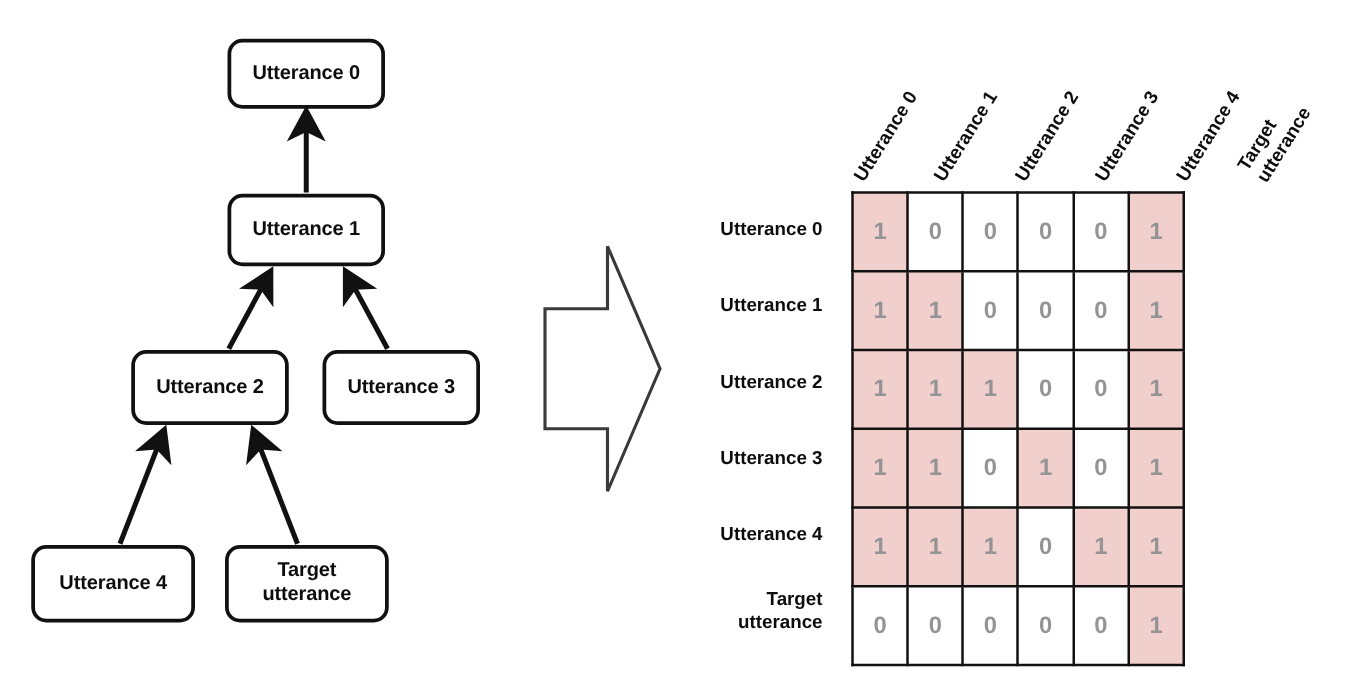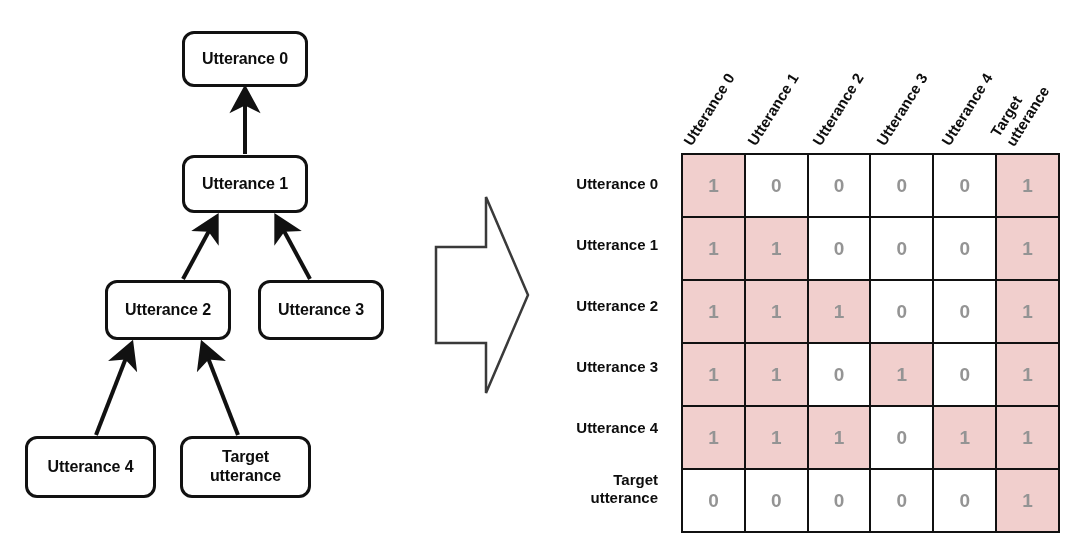--- a/index.html
+++ b/index.html
@@ -11,21 +11,21 @@
     width: 1080px;
     height: 550px;
     position: relative;
     overflow: hidden;
     font-family: "Liberation Sans", sans-serif;
   }
 
   #canvas {
     position: absolute;
     left: 0; top: 0;
-    width: 1060px;
+    width: 948px;
     height: 550px;
   }
 
   
   .tree-svg {
     position: absolute;
     left: 0; top: 0;
     width: 440px;
     height: 550px;
   }

